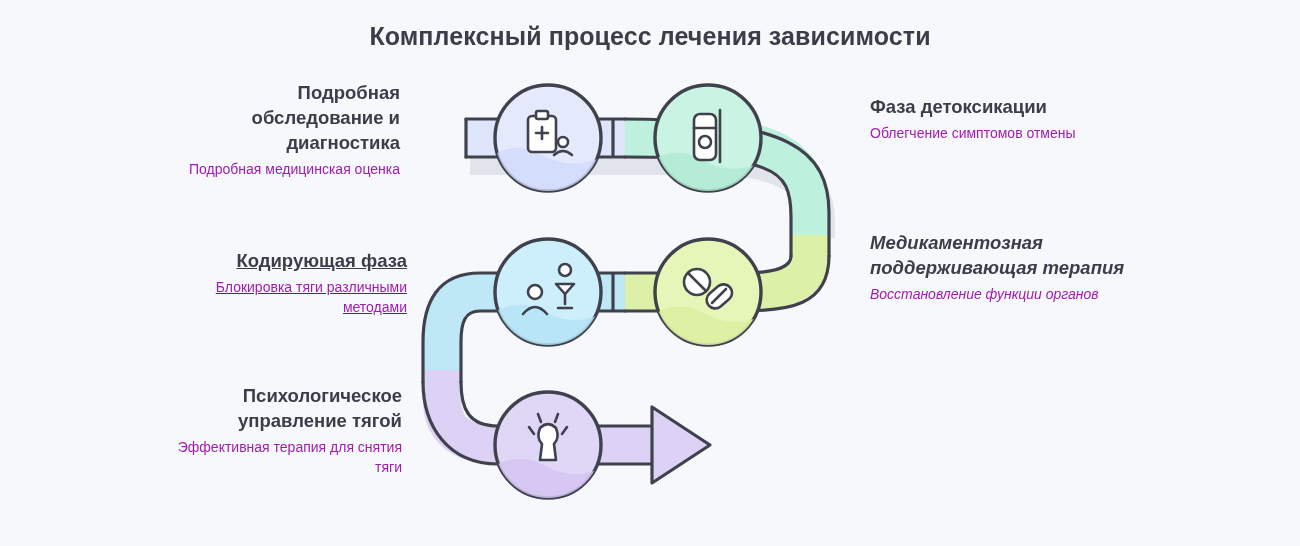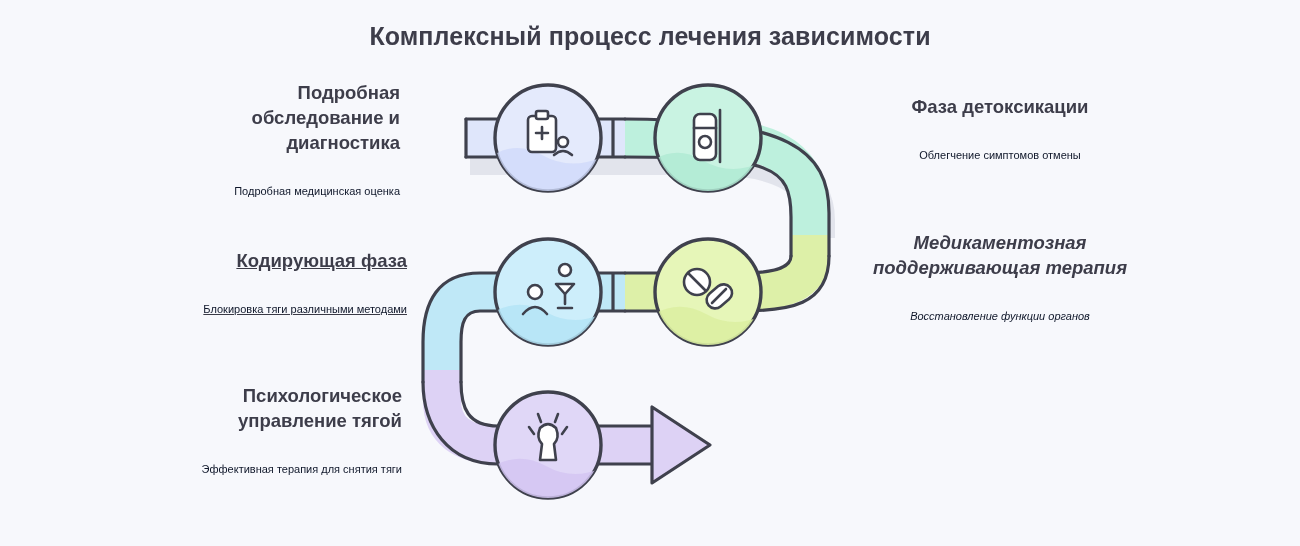--- a/index.html
+++ b/index.html
@@ -31,27 +31,27 @@
     position: absolute;
     width: 230px;
   }
   .label-block .lb-title {
     font-size: 18.5px;
     font-weight: bold;
     line-height: 25px;
     color: #3d3d4a;
   }
   .label-block .lb-desc {
-    margin-top: 26px;
-    font-size: 11px;
+    margin-top: 4px;
+    font-size: 14px;
     line-height: 20px;
-    color: #0f172a;
+    color: #a21caf;
   }
   .left { text-align: right; }
-  .right { text-align: center; }
+  .right { text-align: left; }
 
   
   #lbl-0 { left: 170px;  top: 80px;  }
   #lbl-1 { left: 870px;  top: 94px;  width: 260px; }
   #lbl-2 { left: 177px;  top: 248px; text-decoration: underline; }
   #lbl-3 { left: 870px;  top: 230px; width: 260px; font-style: italic; }
   #lbl-4 { left: 172px;  top: 383px; }
 
   #diagram {
     position: absolute;

